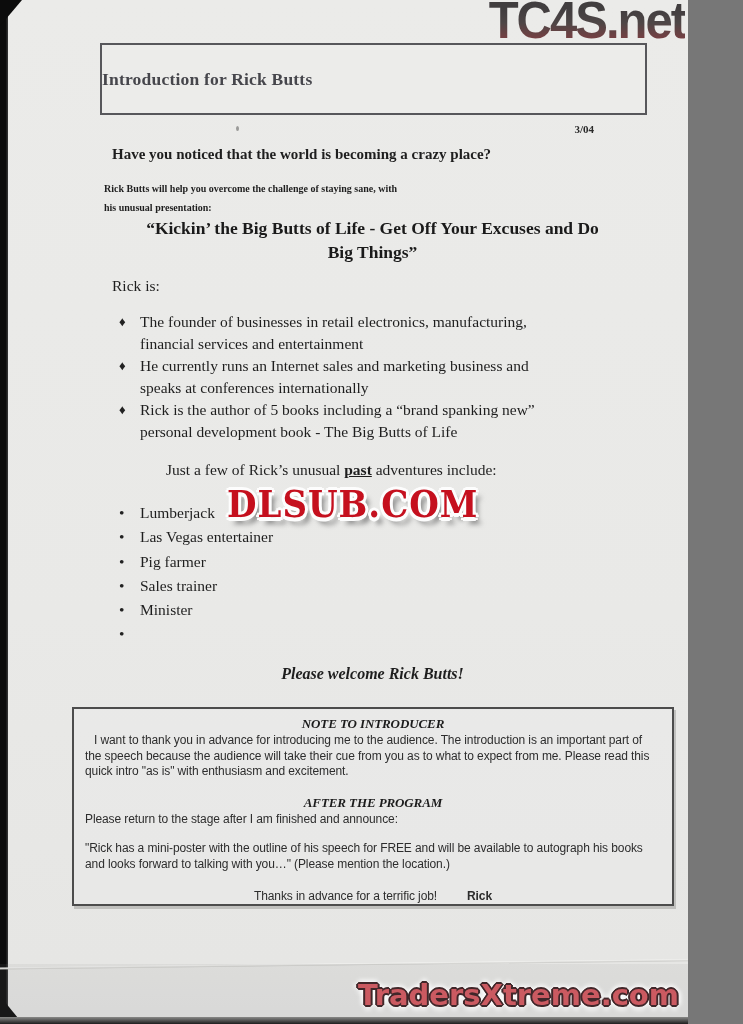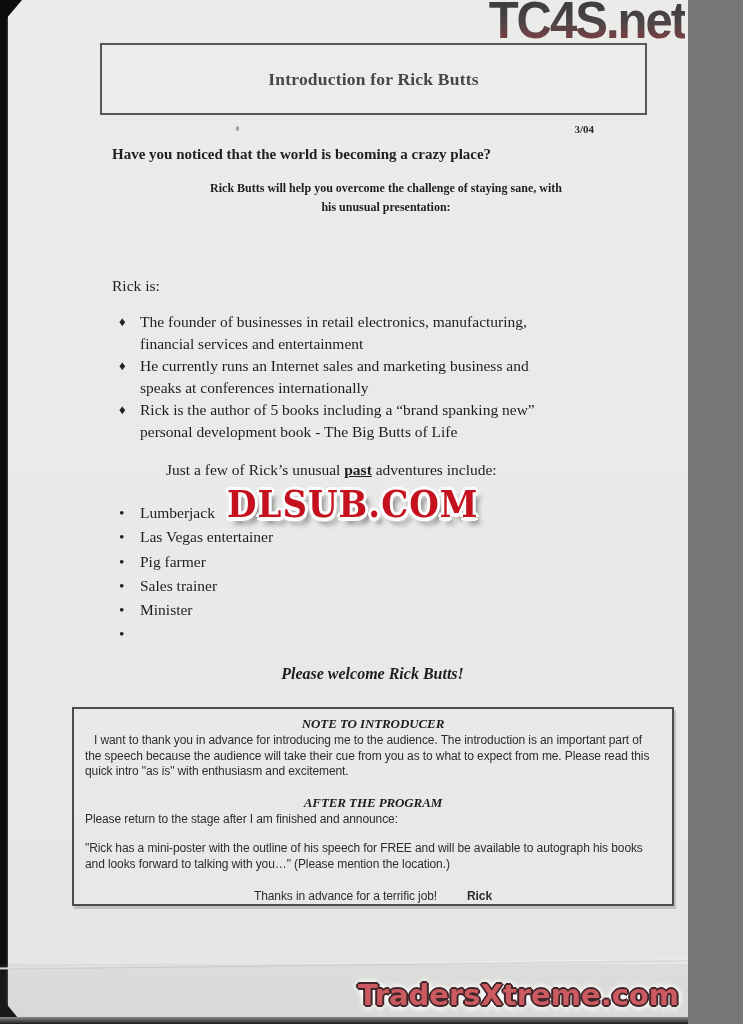--- a/index.html
+++ b/index.html
@@ -42,31 +42,31 @@
     text-shadow:
       -2px 0 0 #41272a,2px 0 0 #41272a,0 -2px 0 #41272a,0 2px 0 #41272a,
       -1px -1px 0 #41272a,1px -1px 0 #41272a,-1px 1px 0 #41272a,1px 1px 0 #41272a,
       -4px 0 4px rgba(255,255,255,.9),4px 0 4px rgba(255,255,255,.9),
       0 -4px 4px rgba(255,255,255,.9),0 5px 5px rgba(255,255,255,.9);
   }
 
   
   .title-box{
     position:absolute;left:100px;top:43px;width:543px;height:68px;
-    border:2px solid #57575b;display:flex;align-items:center;justify-content:center;
+    border:2px solid #57575b;display:flex;align-items:center;
     background:rgba(238,238,236,.5);
   }
   .title-box .t{font-weight:bold;font-size:17.5px;color:#46464c;letter-spacing:.2px;}
   .doc-date{position:absolute;right:94px;top:123px;font-weight:bold;font-size:11px;color:#2a2a2a;}
   .speck{position:absolute;left:236px;top:126px;width:3px;height:5px;background:#9a9a98;border-radius:50%;}
 
   
   .pre{white-space:pre-line;}
   .hook{position:absolute;left:112px;top:146px;font-weight:bold;font-size:15px;}
-  .pitch{position:absolute;left:116px;top:179px;width:540px;font-weight:bold;font-size:12px;line-height:19px;text-align:center;}
+  .pitch{position:absolute;left:104px;top:179px;width:540px;font-weight:bold;font-size:10px;line-height:19px;}
   .headline{position:absolute;left:100px;top:216px;width:545px;text-align:center;font-weight:bold;font-size:17.5px;line-height:24px;color:#1a1a1a;}
   .rick-is{position:absolute;left:112px;top:277px;font-size:15.5px;}
   .dlist{position:absolute;left:119px;top:311px;width:530px;}
   .dlist .li{display:flex;gap:9px;font-size:15.5px;line-height:22px;}
   .dlist .m{width:12px;flex:0 0 12px;font-size:13px;line-height:22px;color:#222;}
   .adv-intro{position:absolute;left:166px;top:461px;font-size:15.5px;}
   .adv-intro .em{font-weight:bold;text-decoration:underline;}
   .blist{position:absolute;left:119px;top:501px;width:530px;}
   .blist .li{display:flex;gap:11px;font-size:15.5px;line-height:24.3px;}
   .blist .m{width:10px;flex:0 0 10px;color:#222;}
@@ -105,20 +105,22 @@
 
   <div class="title-box">
     <span class="t">Introduction for Rick Butts</span>
   </div>
   <div class="doc-date">3/04</div>
   <div class="speck"></div>
 
   <div class="hook">Have you noticed that the world is becoming a crazy place?</div>
   <div class="pitch pre">Rick Butts will help you overcome the challenge of staying sane, with
 his unusual presentation:</div>
+  <div class="headline pre">“Kickin’ the Big Butts of Life - Get Off Your Excuses and Do
+Big Things”</div>
 
   <div class="rick-is">Rick is:</div>
   <div class="dlist">
     <div class="li">
       <span class="m">♦</span>
       <span class="pre">The founder of businesses in retail electronics, manufacturing,
 financial services and entertainment</span>
     </div>
     <div class="li">
       <span class="m">♦</span>

